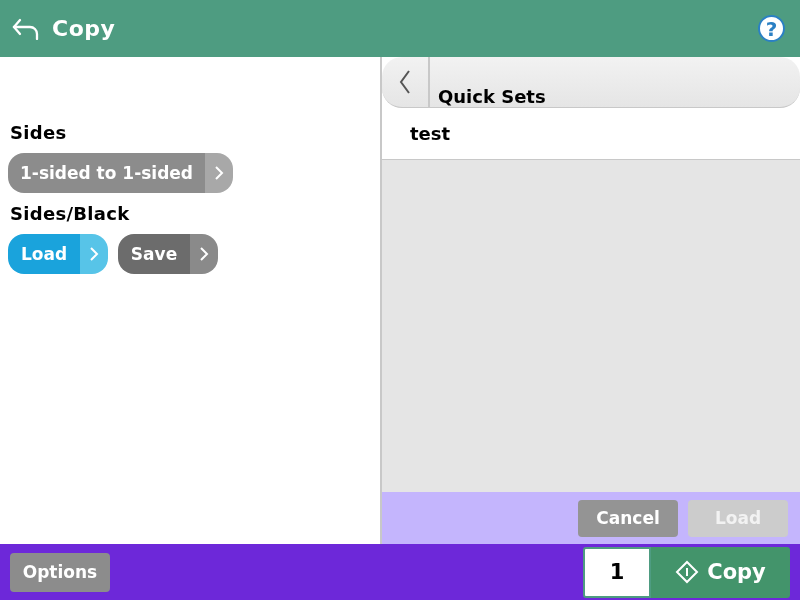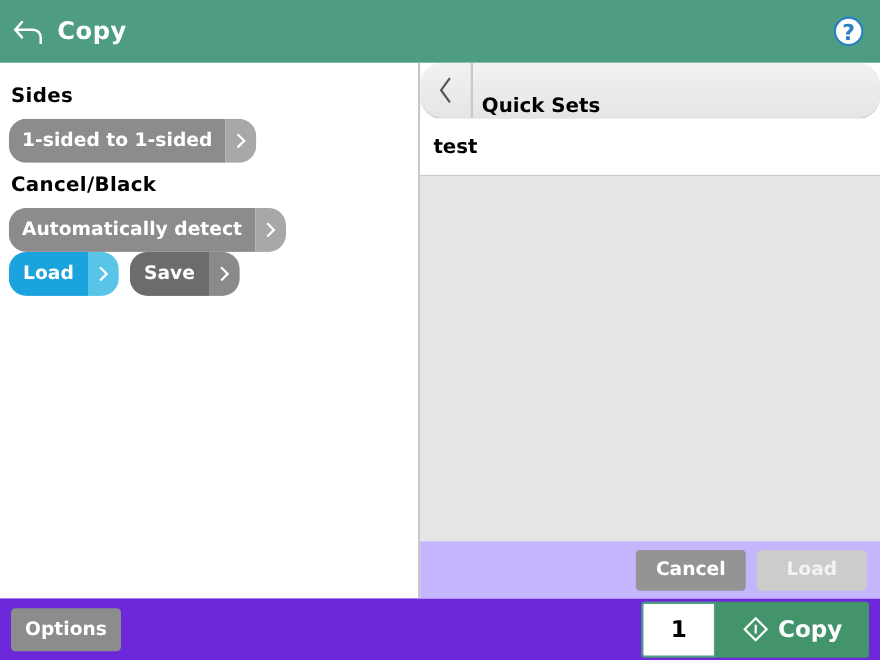--- a/index.html
+++ b/index.html
@@ -8,21 +8,21 @@
     
     .header { display:flex; align-items:center; height:57px; background:#4e9c81; color:#fff; }
     .back-icon { width:52px; display:flex; align-items:center; justify-content:center; }
     .back-icon svg { stroke:#fff; }
     .title { font-size:22px; letter-spacing:0.5px; }
     .spacer { flex:1; }
     .help-icon { margin-right:15px; width:27px; height:27px; border-radius:50%; background:#fff; color:#2b80c4; display:flex; align-items:center; justify-content:center; font-size:20px; border:2px solid #2b80c4; }
 
     
     .main { display:flex; height:487px; }
-    .left { width:380px; padding:10px 8px; }
+    .left { width:380px; padding:10px 8px;margin-top:45px; }
     .section-label { font-size:18px; color:#000; margin:10px 2px 10px 2px; letter-spacing:0.3px; }
 
     .opt-btn { display:inline-flex; align-items:stretch; height:40px; border-radius:16px; overflow:hidden; font-size:17px; color:#fff; cursor:pointer; }
     .opt-btn .lbl { display:flex; align-items:center; padding:0 12px; }
     .opt-btn .chev { width:28px; display:flex; align-items:center; justify-content:center; }
     .opt-btn.gray .lbl { background:#8c8c8c; }
     .opt-btn.gray .chev { background:#a8a8a8; }
     .opt-btn.blue .lbl { background:#1aa3dc; }
     .opt-btn.blue .chev { background:#57c4e8; }
     .opt-btn.dark .lbl { background:#6c6c6c; }
@@ -31,21 +31,21 @@
     .qs-row { display:flex; gap:10px; }
     .qs-row .opt-btn { width:100px; }
     .qs-row .opt-btn .lbl { flex:1; justify-content:center; }
 
     
     .right { flex:1; display:flex; flex-direction:column; border-left:2px solid #c8c8c8; }
     .rhdr { height:51px; display:flex; align-items:flex-end; background:linear-gradient(#f2f2f2,#e5e5e5); border-bottom:1px solid #c8c8c8;border-radius:20px; }
     .rhdr .arrow { width:48px; height:100%; display:flex; align-items:center; justify-content:center; border-right:2px solid #c8c8c8; }
     .rhdr .rtitle { font-size:18px; padding-left:8px; }
     .list { background:#fff; }
-    .list-item { height:52px; display:flex; align-items:center; padding:0 12px; font-size:18px; border-bottom:1px solid #c8c8c8; cursor:pointer; }
+    .list-item { height:52px; display:flex; align-items:center; padding:0 28px; font-size:18px; border-bottom:1px solid #c8c8c8; cursor:pointer; }
     .grow { flex:1; background:#e5e5e5; }
     .rfoot { height:52px; background:#c4b5fd; display:flex; align-items:center; justify-content:flex-end; padding-right:12px; gap:10px; }
     .fbtn { width:100px; height:37px; border-radius:4px; display:flex; align-items:center; justify-content:center; font-size:17px; cursor:pointer; }
     .fbtn.cancel { background:#949494; color:#fff; }
     .fbtn.load { background:#ccc; color:#f2f2f2; }
 
     
     .footer { height:56px; display:flex; align-items:center; background:#6d28d9; padding:0 10px; }
     .options-btn { width:100px; height:39px; background:#8c8c8c; color:#fff; border-radius:4px; display:flex; align-items:center; justify-content:center; font-size:17px; cursor:pointer; }
     .copy-count { width:68px; height:51px; border:2px solid #4e9c81; background:#fff; display:flex; align-items:center; justify-content:center; font-size:21px; border-radius:3px 0 0 3px; cursor:pointer; }
@@ -73,29 +73,21 @@
     <div class="section-label">Sides</div>
     <div class="opt-btn gray">
       <span class="lbl">1-sided to 1-sided</span>
       <span class="chev">
         <svg width="10" height="14" viewBox="0 0 10 14" stroke="#fff" stroke-width="2" fill="none">
             <path d="M2 1 L8 7 L2 13"></path>
           </svg>
       </span>
     </div>
 
-    <div class="section-label">Cancel/Black</div>
-    <div class="opt-btn gray">
-      <span class="lbl">Automatically detect</span>
-      <span class="chev">
-        <svg width="10" height="14" viewBox="0 0 10 14" stroke="#fff" stroke-width="2" fill="none">
-            <path d="M2 1 L8 7 L2 13"></path>
-          </svg>
-      </span>
-    </div>
+    <div class="section-label">Sides/Black</div>
 
     <div class="qs-row">
       <div class="opt-btn blue">
         <span class="lbl">Load</span>
         <span class="chev">
           <svg width="10" height="14" viewBox="0 0 10 14" stroke="#fff" stroke-width="2" fill="none">
               <path d="M2 1 L8 7 L2 13"></path>
             </svg>
         </span>
       </div>

